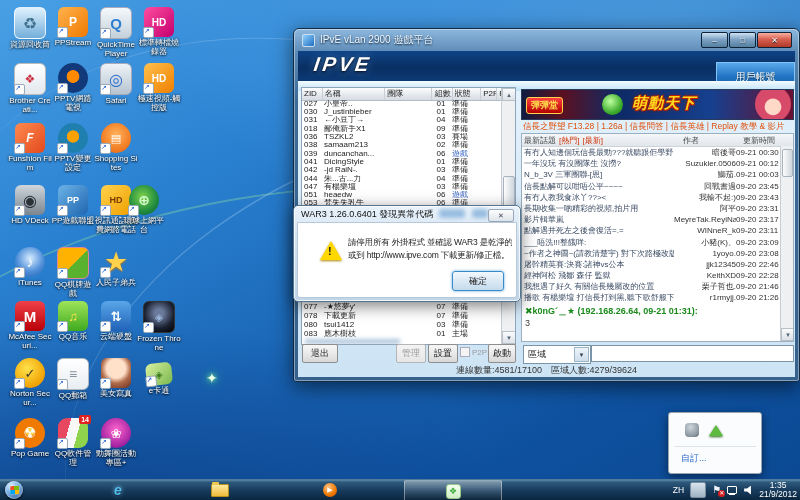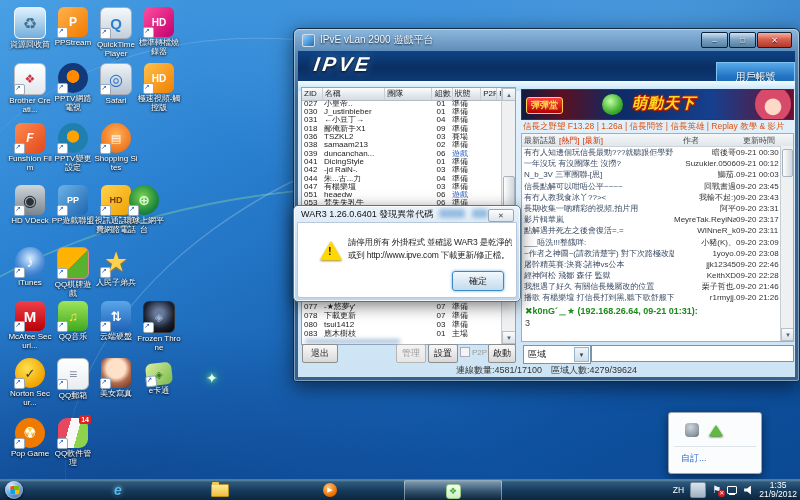--- a/index.html
+++ b/index.html
@@ -372,20 +372,26 @@
       </span>
       <span class="lbl">Pop Game</span>
     </div>
   <div class="dico" style="left:51px;top:418px">
       <span class="img i29">
         <i class="sc"></i>
         <i class="badge">14</i>
       </span>
       <span class="lbl">QQ軟件管理</span>
     </div>
+  <div class="dico" style="left:94px;top:418px">
+      <span class="img i30">
+        <i class="sc"></i>
+      </span>
+      <span class="lbl">勁舞團活動專區+</span>
+    </div>
 
   <div class="win">
     <div class="tbar">
       <span class="wicon"></span>
       <span>IPvE vLan 2900 遊戲平台</span>
     </div>
     <div class="ctrls">
       <span class="cbtn min"></span>
       <span class="cbtn max"></span>
       <span class="cbtn close"></span>

